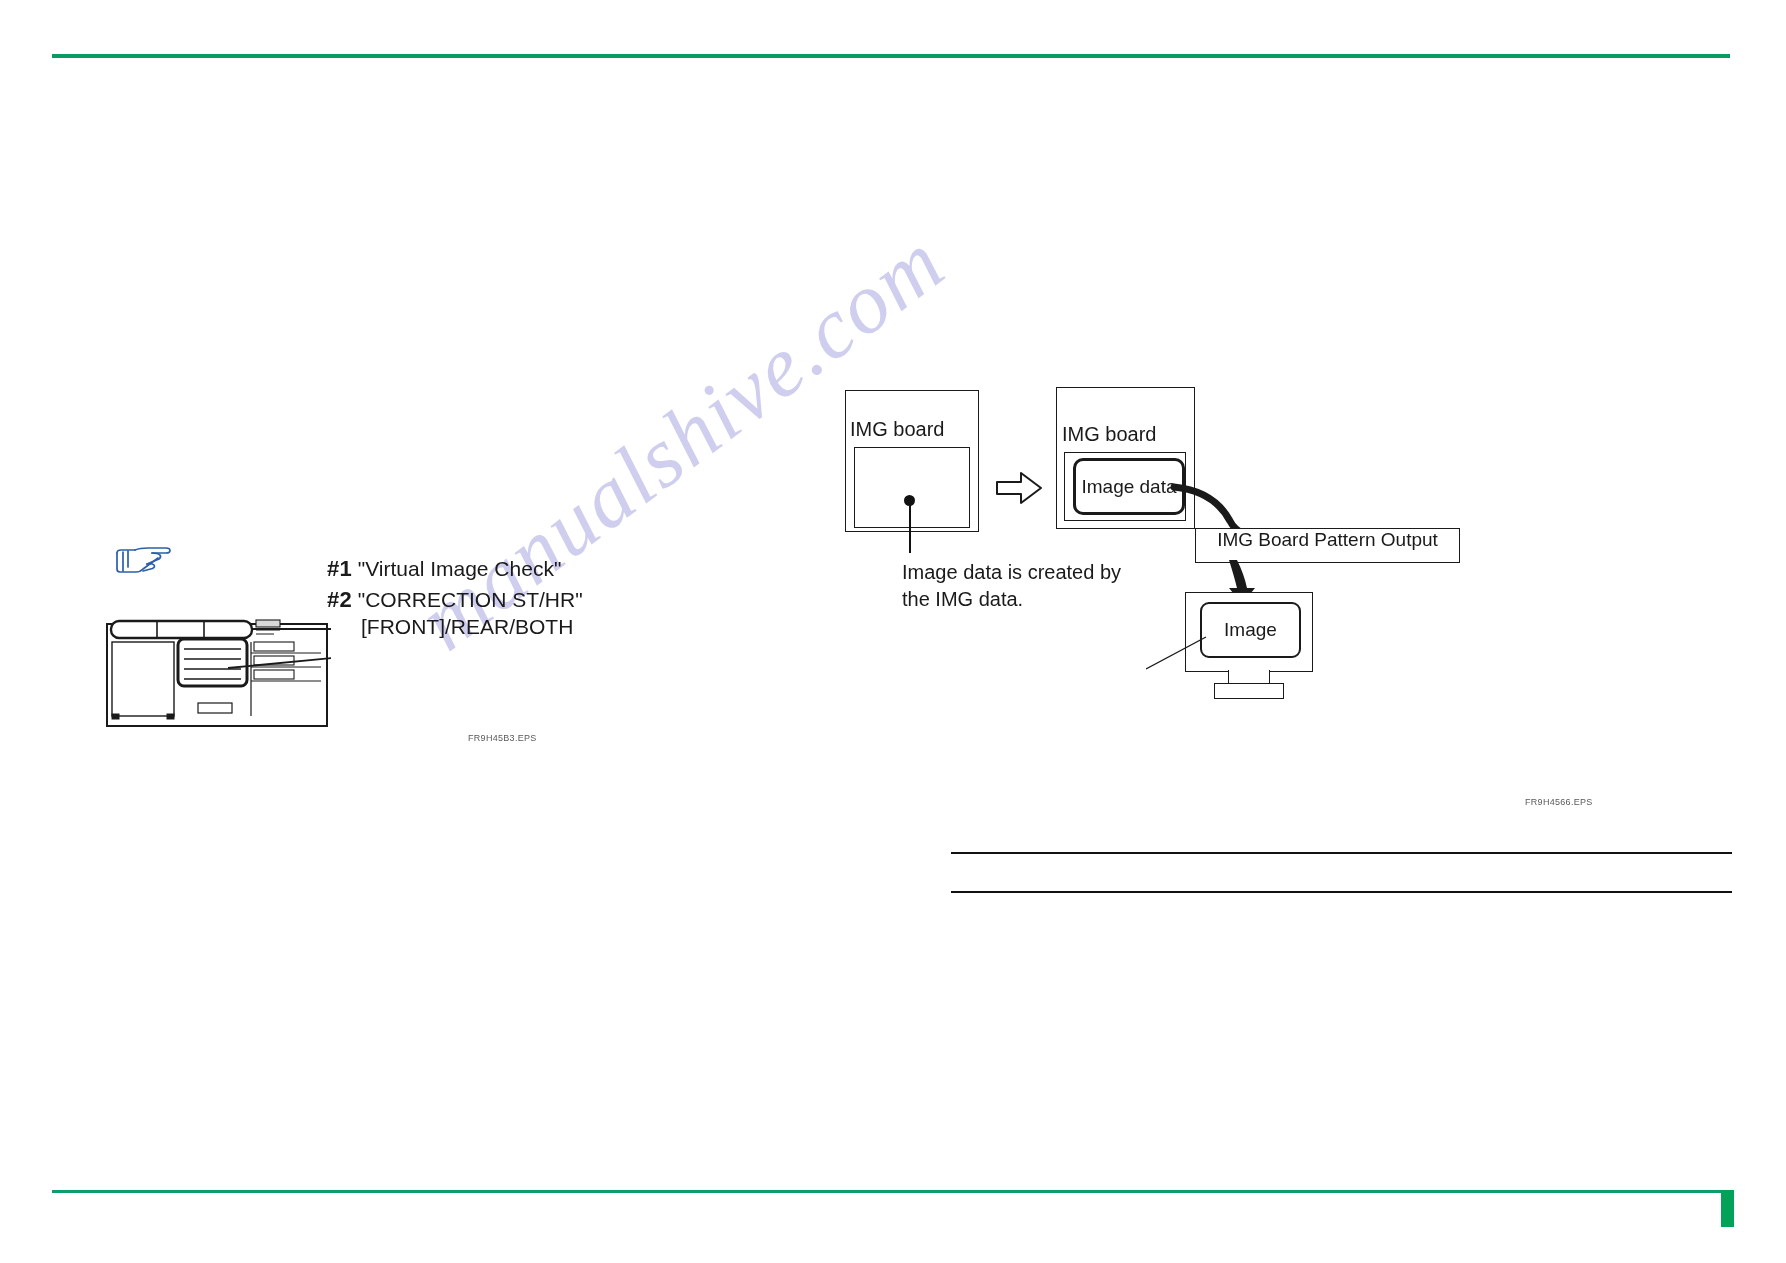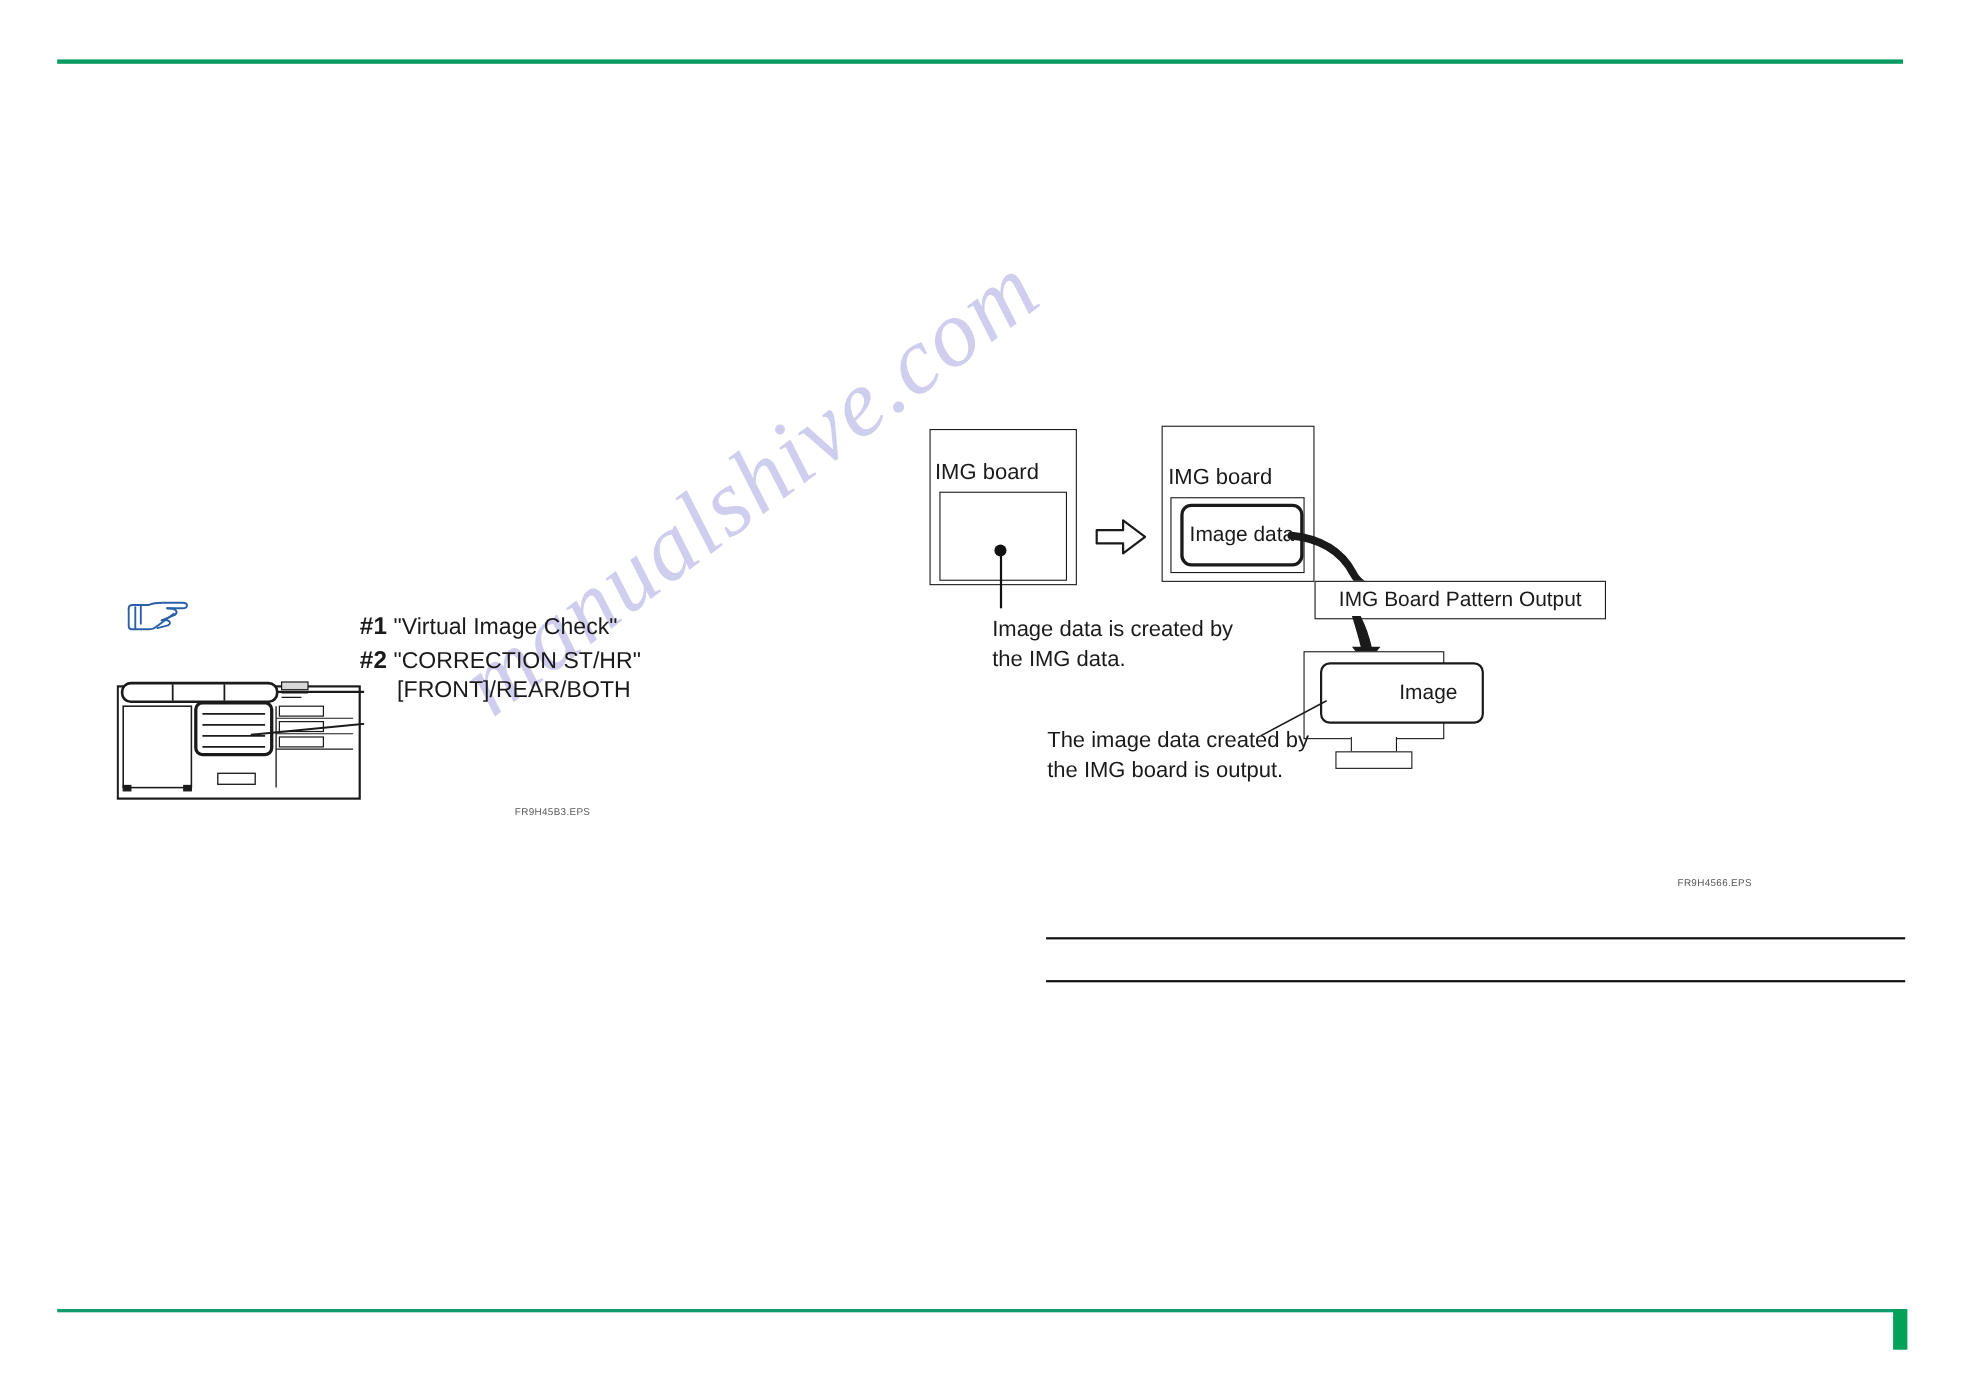--- a/index.html
+++ b/index.html
@@ -220,21 +220,20 @@
   }
 
   
   #output-banner {
     position: absolute;
     left: 355px; top: 173px;
     width: 263px; height: 33px;
     border: 1.2px solid #1a1a1a;
     background: #fff;
     display: flex;
-    align-items: center;
     justify-content: center;
   }
   #output-banner-label { font-size: 19px; }
 
   
   #down-arrow {
     position: absolute;
     left: 385px; top: 203px;
     width: 34px; height: 48px;
   }
@@ -250,21 +249,20 @@
   #monitor-screen {
     position: absolute;
     left: 360px; top: 247px;
     width: 97px; height: 52px;
     border: 2.6px solid #1a1a1a;
     border-radius: 9px;
     background: #fff;
     display: flex;
     align-items: center;
     justify-content: center;
-    padding-left: 48px;
   }
   #monitor-screen-label { font-size: 19px; }
   #monitor-neck {
     position: absolute;
     left: 388px; top: 315px;
     width: 40px; height: 13px;
     border: 1.3px solid #1a1a1a;
     border-top: none;
     background: #fff;
   }
@@ -420,22 +418,18 @@
   <div id="monitor-body"></div>
   <div id="monitor-screen">
     <span id="monitor-screen-label">Image</span>
   </div>
   <div id="monitor-neck"></div>
   <div id="monitor-base"></div>
   <svg id="monitor-leader" viewBox="0 0 62 36">
     <line x1="0" y1="34" x2="60" y2="2" stroke="#1a1a1a" stroke-width="1.4"></line>
   </svg>
 
-  <div id="caption-output">
-    <div>The image data created by</div>
-    <div>the IMG board is output.</div>
-  </div>
 </div>
 
 <div class="eps-tag" id="right-eps">FR9H4566.EPS</div>
 
 <div class="body-rule" id="body-rule-1"></div>
 <div class="body-rule" id="body-rule-2"></div>
 
 </body></html>

